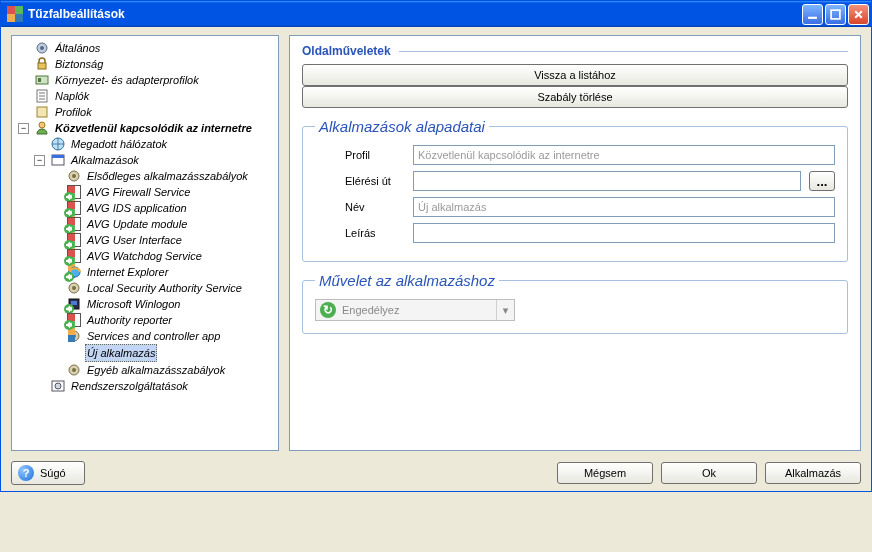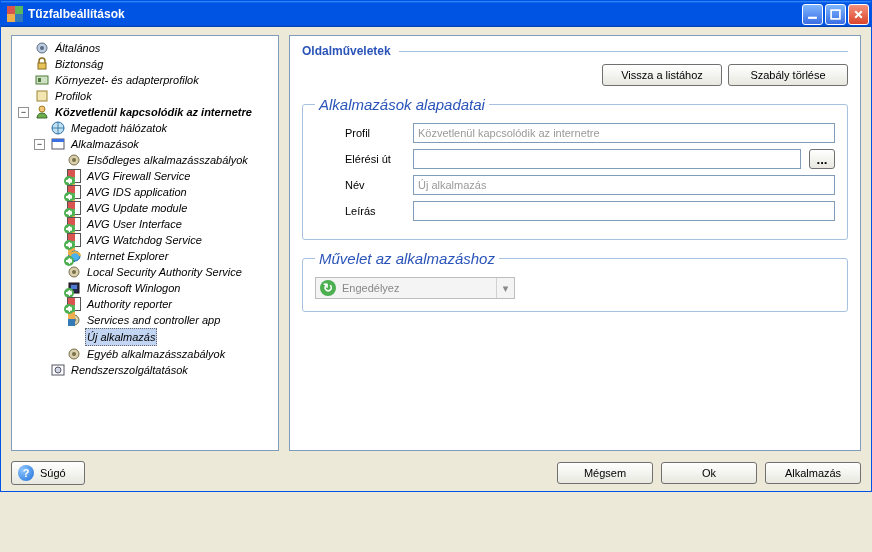--- a/index.html
+++ b/index.html
@@ -127,21 +127,21 @@
     border:1px solid #7f9db9;
     padding:8px 12px;
     overflow:auto;
   }
   .page-ops-header {
     display:flex; align-items:center; gap:8px;
     color:#2a54b8; font-weight:bold; font-size:12px;
     margin-bottom:6px;
   }
   .page-ops-header .line { flex:1; height:1px; background:#a7c1e0; }
-  .top-buttons { display:flex; justify-content:flex-end; gap:6px; margin-bottom:10px; }
+  .top-buttons { display:flex; justify-content:center; gap:0; margin-bottom:10px;flex-direction:column; }
   .btn {
     min-width:120px; height:22px;
     background:linear-gradient(to bottom,#fff,#e8e8e0);
     border:1px solid #707070;
     border-radius:3px;
     font-size:11px;
     padding:0 12px;
     cursor:pointer;
   }
   fieldset {
@@ -267,20 +267,34 @@
           <li>
               <div class="tree-row">
                 <span class="expander none"></span>
                 <span class="ticon">
                   <svg viewBox="0 0 16 16">
                     <rect x="2" y="4" width="12" height="8" fill="#cfe3c4" stroke="#4e7a3a"></rect>
                     <rect x="4" y="6" width="3" height="4" fill="#4e7a3a"></rect>
                   </svg>
                 </span>
                 <span class="label">Környezet- és adapterprofilok</span>
+              </div>
+            </li>
+          <li>
+              <div class="tree-row">
+                <span class="expander none"></span>
+                <span class="ticon">
+                  <svg viewBox="0 0 16 16">
+                    <rect x="3" y="2" width="10" height="12" fill="#fff" stroke="#777"></rect>
+                    <line x1="5" y1="5" x2="11" y2="5" stroke="#777"></line>
+                    <line x1="5" y1="8" x2="11" y2="8" stroke="#777"></line>
+                    <line x1="5" y1="11" x2="11" y2="11" stroke="#777"></line>
+                  </svg>
+                </span>
+                <span class="label">Naplók</span>
               </div>
             </li>
           <li>
               <div class="tree-row">
                 <span class="expander none"></span>
                 <span class="ticon">
                   <svg viewBox="0 0 16 16">
                     <rect x="3" y="3" width="10" height="10" fill="#f2e6b3" stroke="#9c8432"></rect>
                   </svg>
                 </span>

